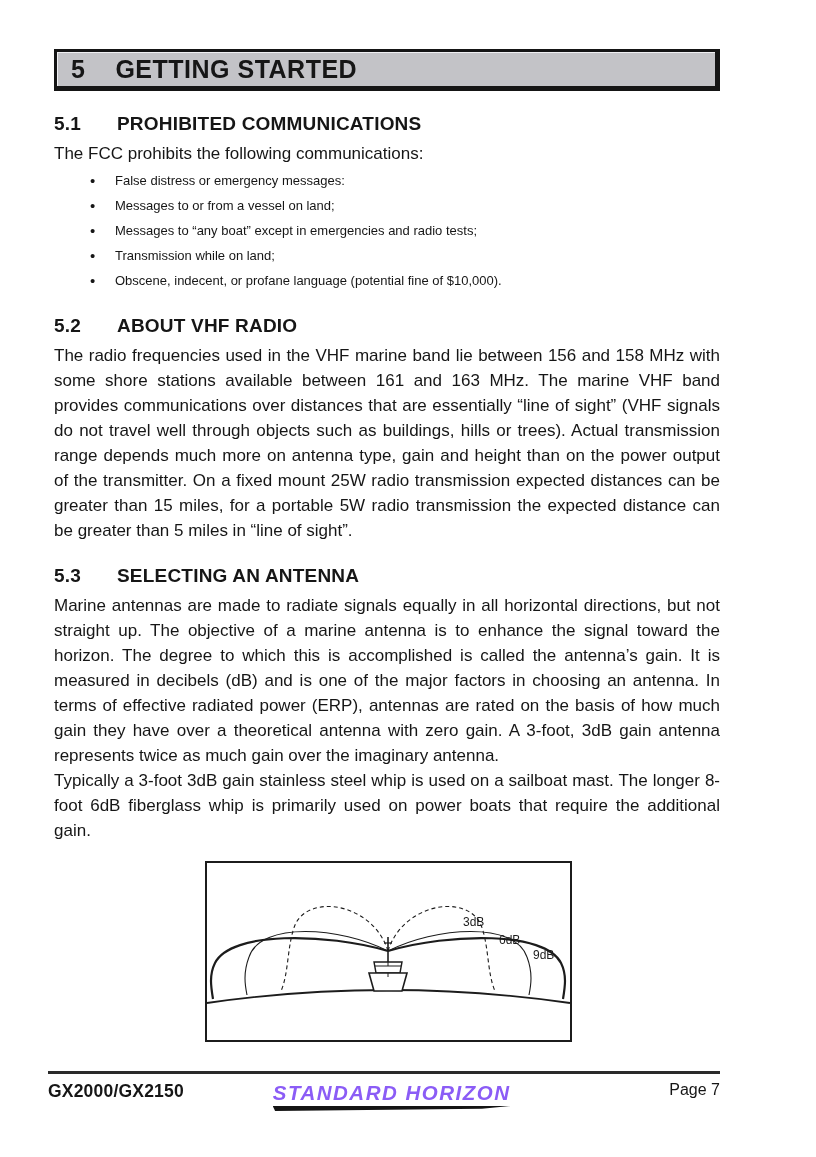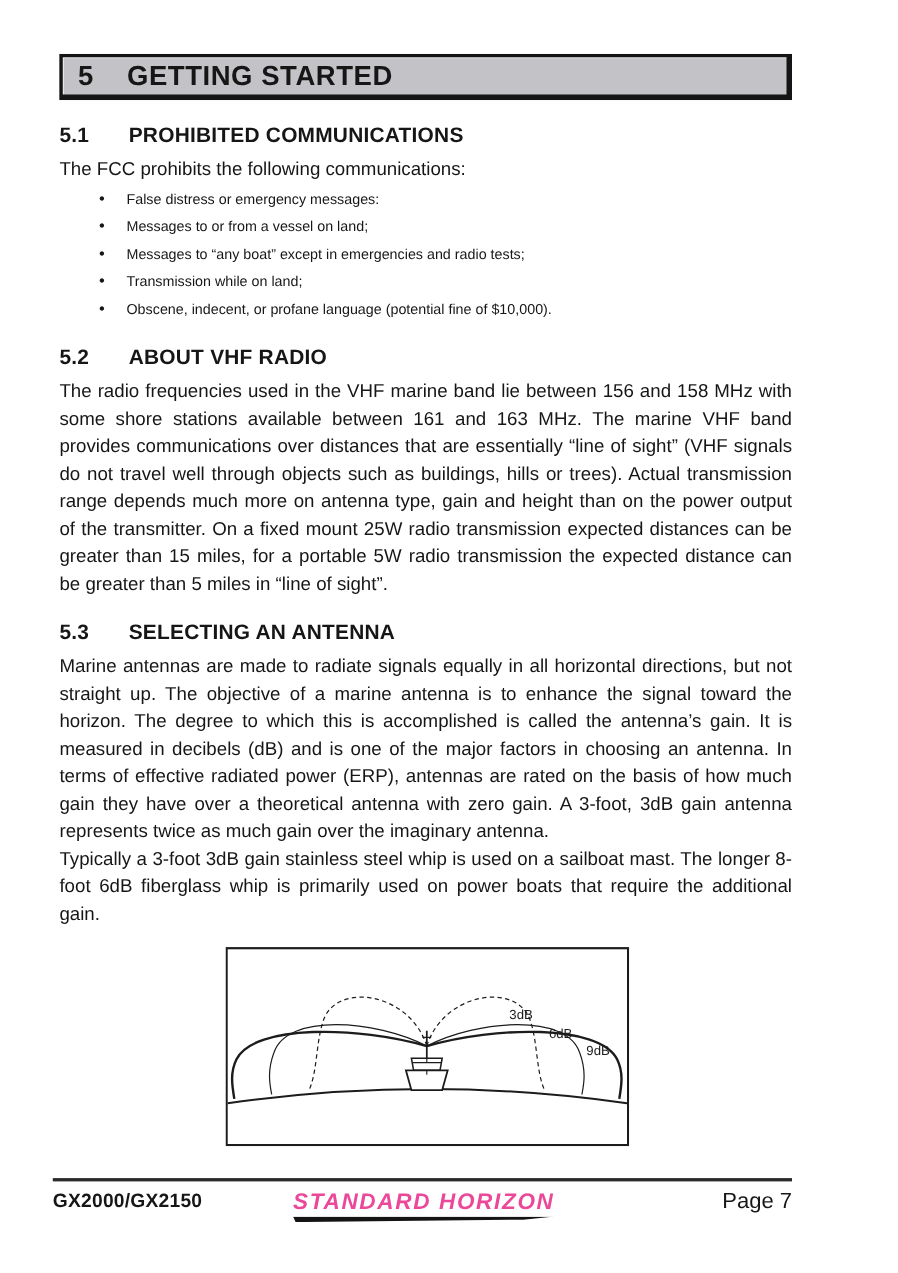--- a/index.html
+++ b/index.html
@@ -64,29 +64,29 @@
   .figure-wrap svg{display:block;}
   
   .footer{
     position:absolute;
     left:48px;right:96px;top:1071px;
     border-top:3px solid #2a2a2a;
     padding-top:7px;
     display:flex;align-items:flex-start;justify-content:space-between;
   }
   .footer .model{font-size:17.5px;font-weight:bold;letter-spacing:0.2px;}
-  .footer .pageno{font-size:20px;}
+  .footer .pageno{font-size:16px;}
   .logo{
     display:inline-block;text-align:center;
     margin-right:70px;
   }
   .logo .logo-text{
     font-size:20.5px;font-weight:bold;font-style:italic;
     letter-spacing:1.5px;white-space:nowrap;
-    color:#ec4899;
+    color:#8b5cf6;
   }
   .logo .swoosh{
     margin-top:1px;height:5px;background:#141414;
     clip-path:polygon(0% 0%,100% 0%,88% 55%,1% 100%);
   }
 </style>
 </head>
 <body>
 
 <div class="page">

